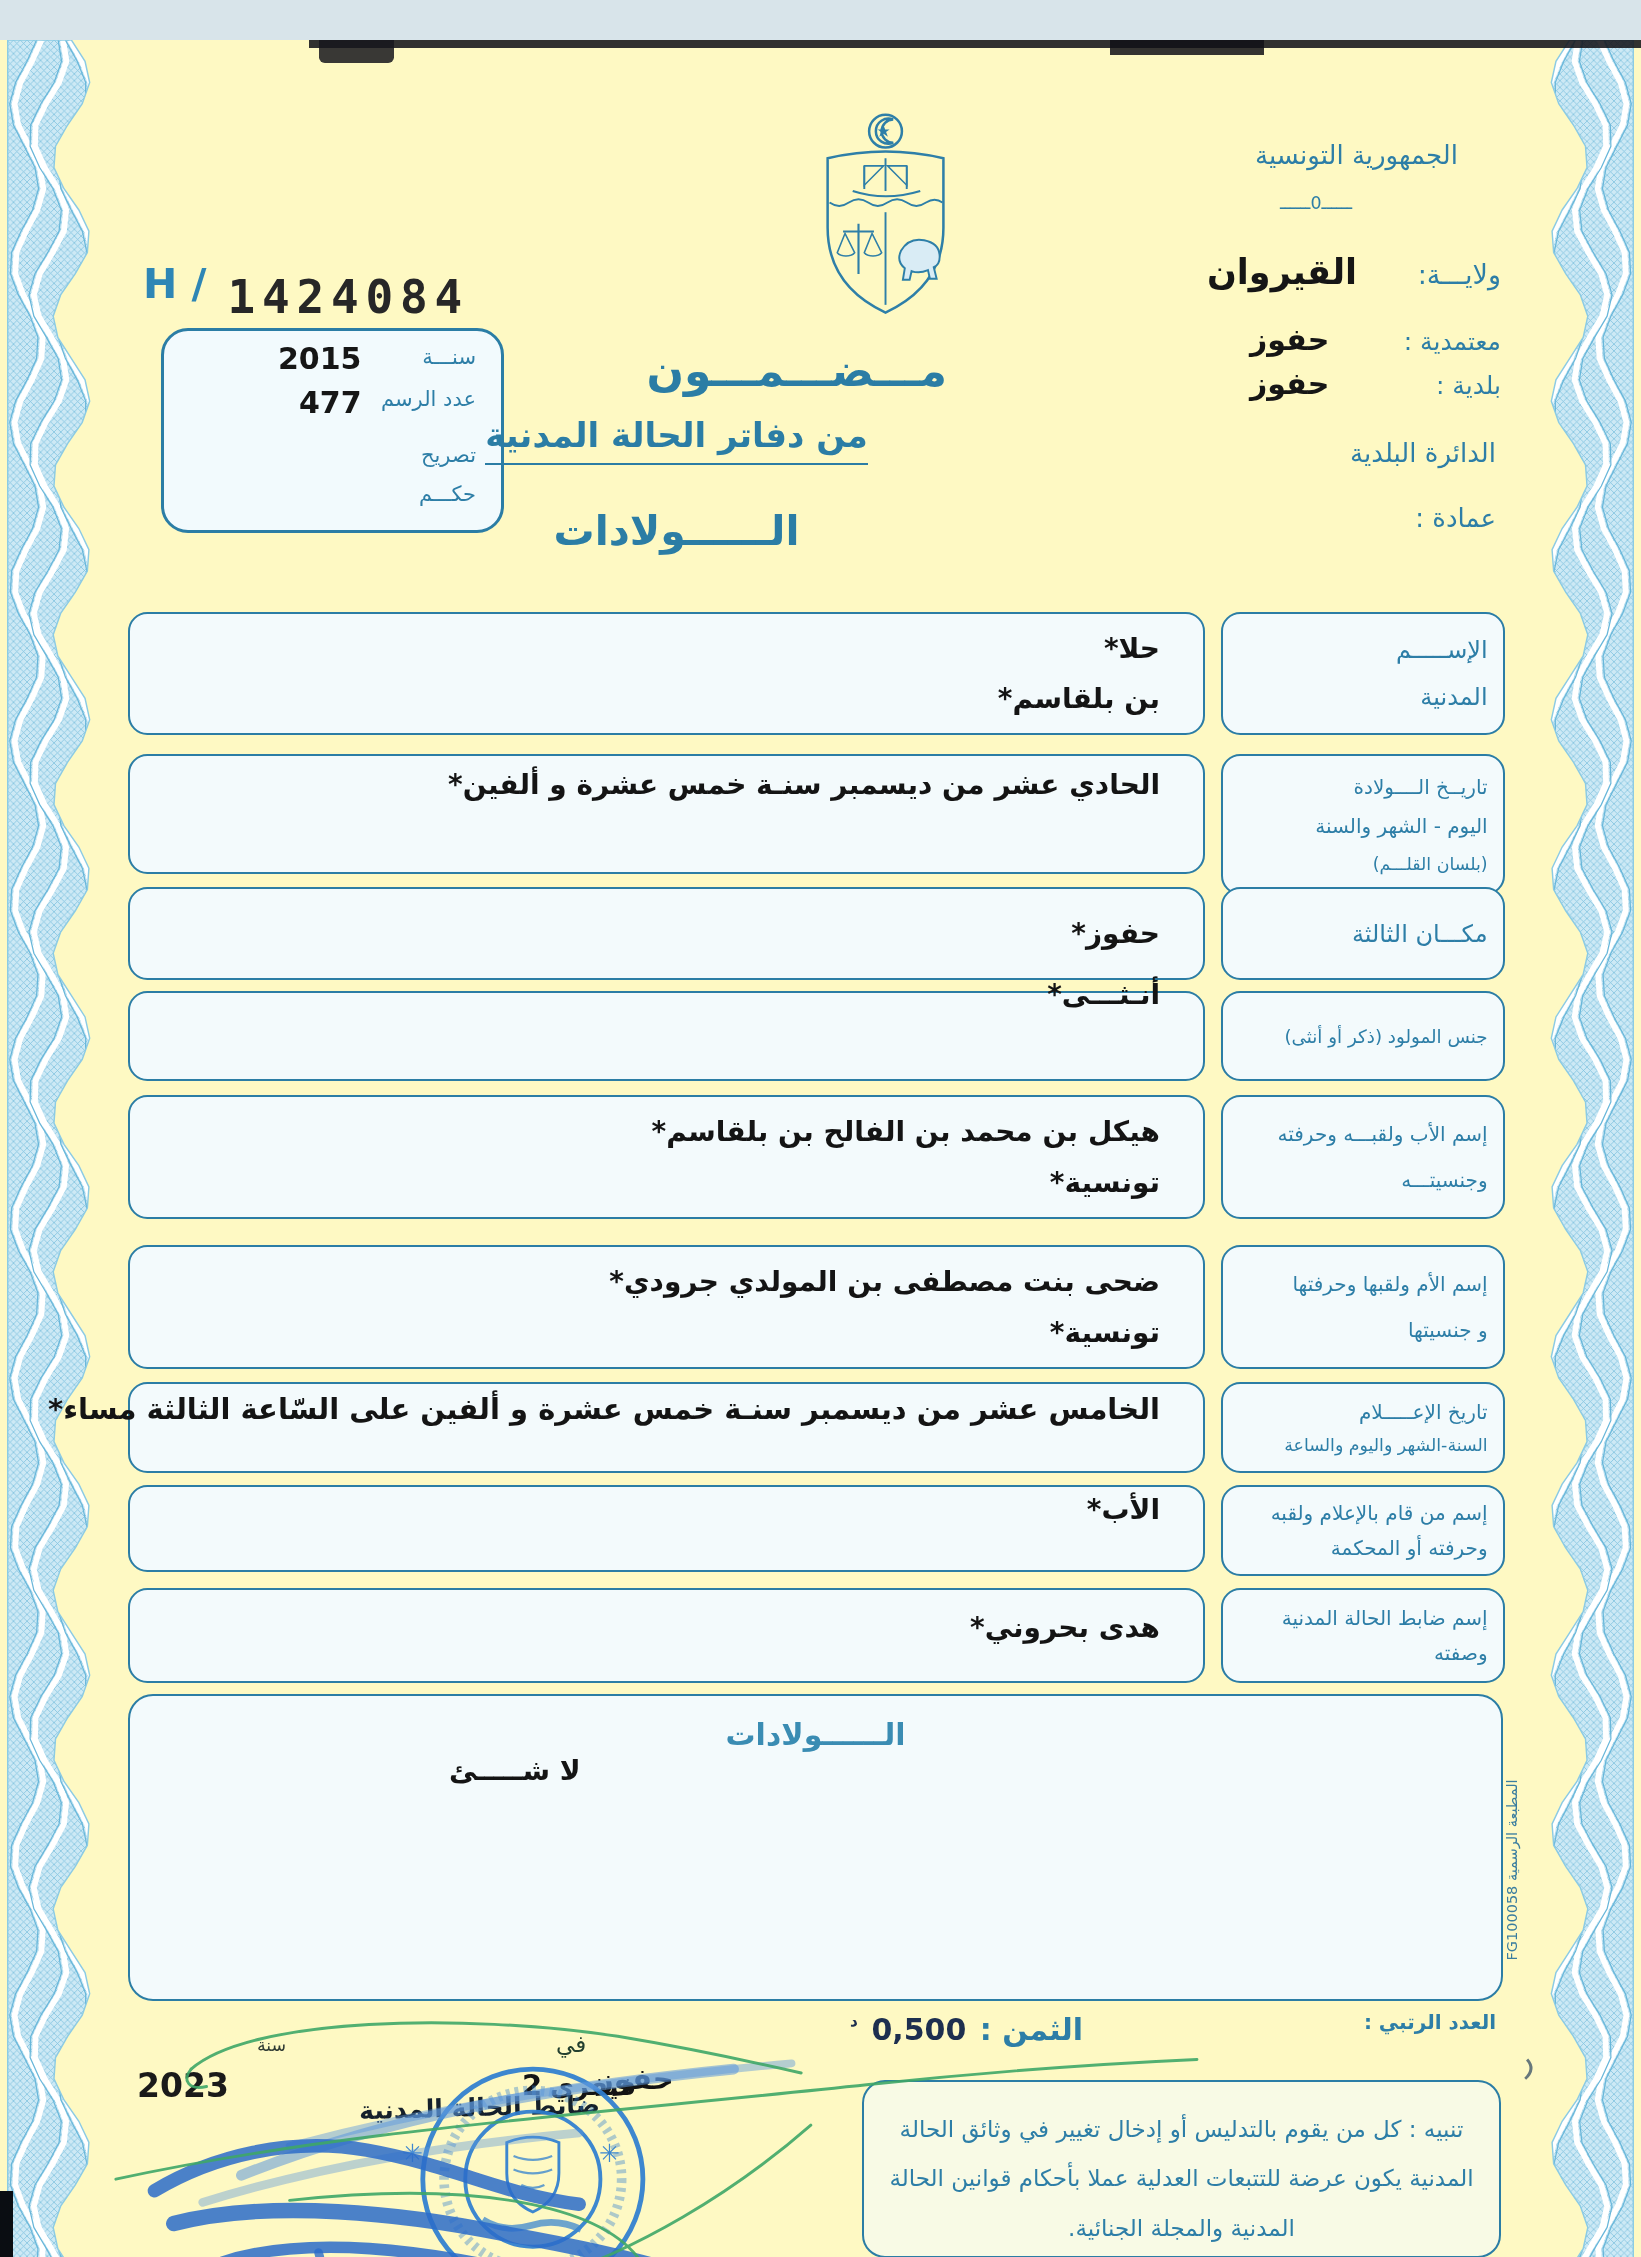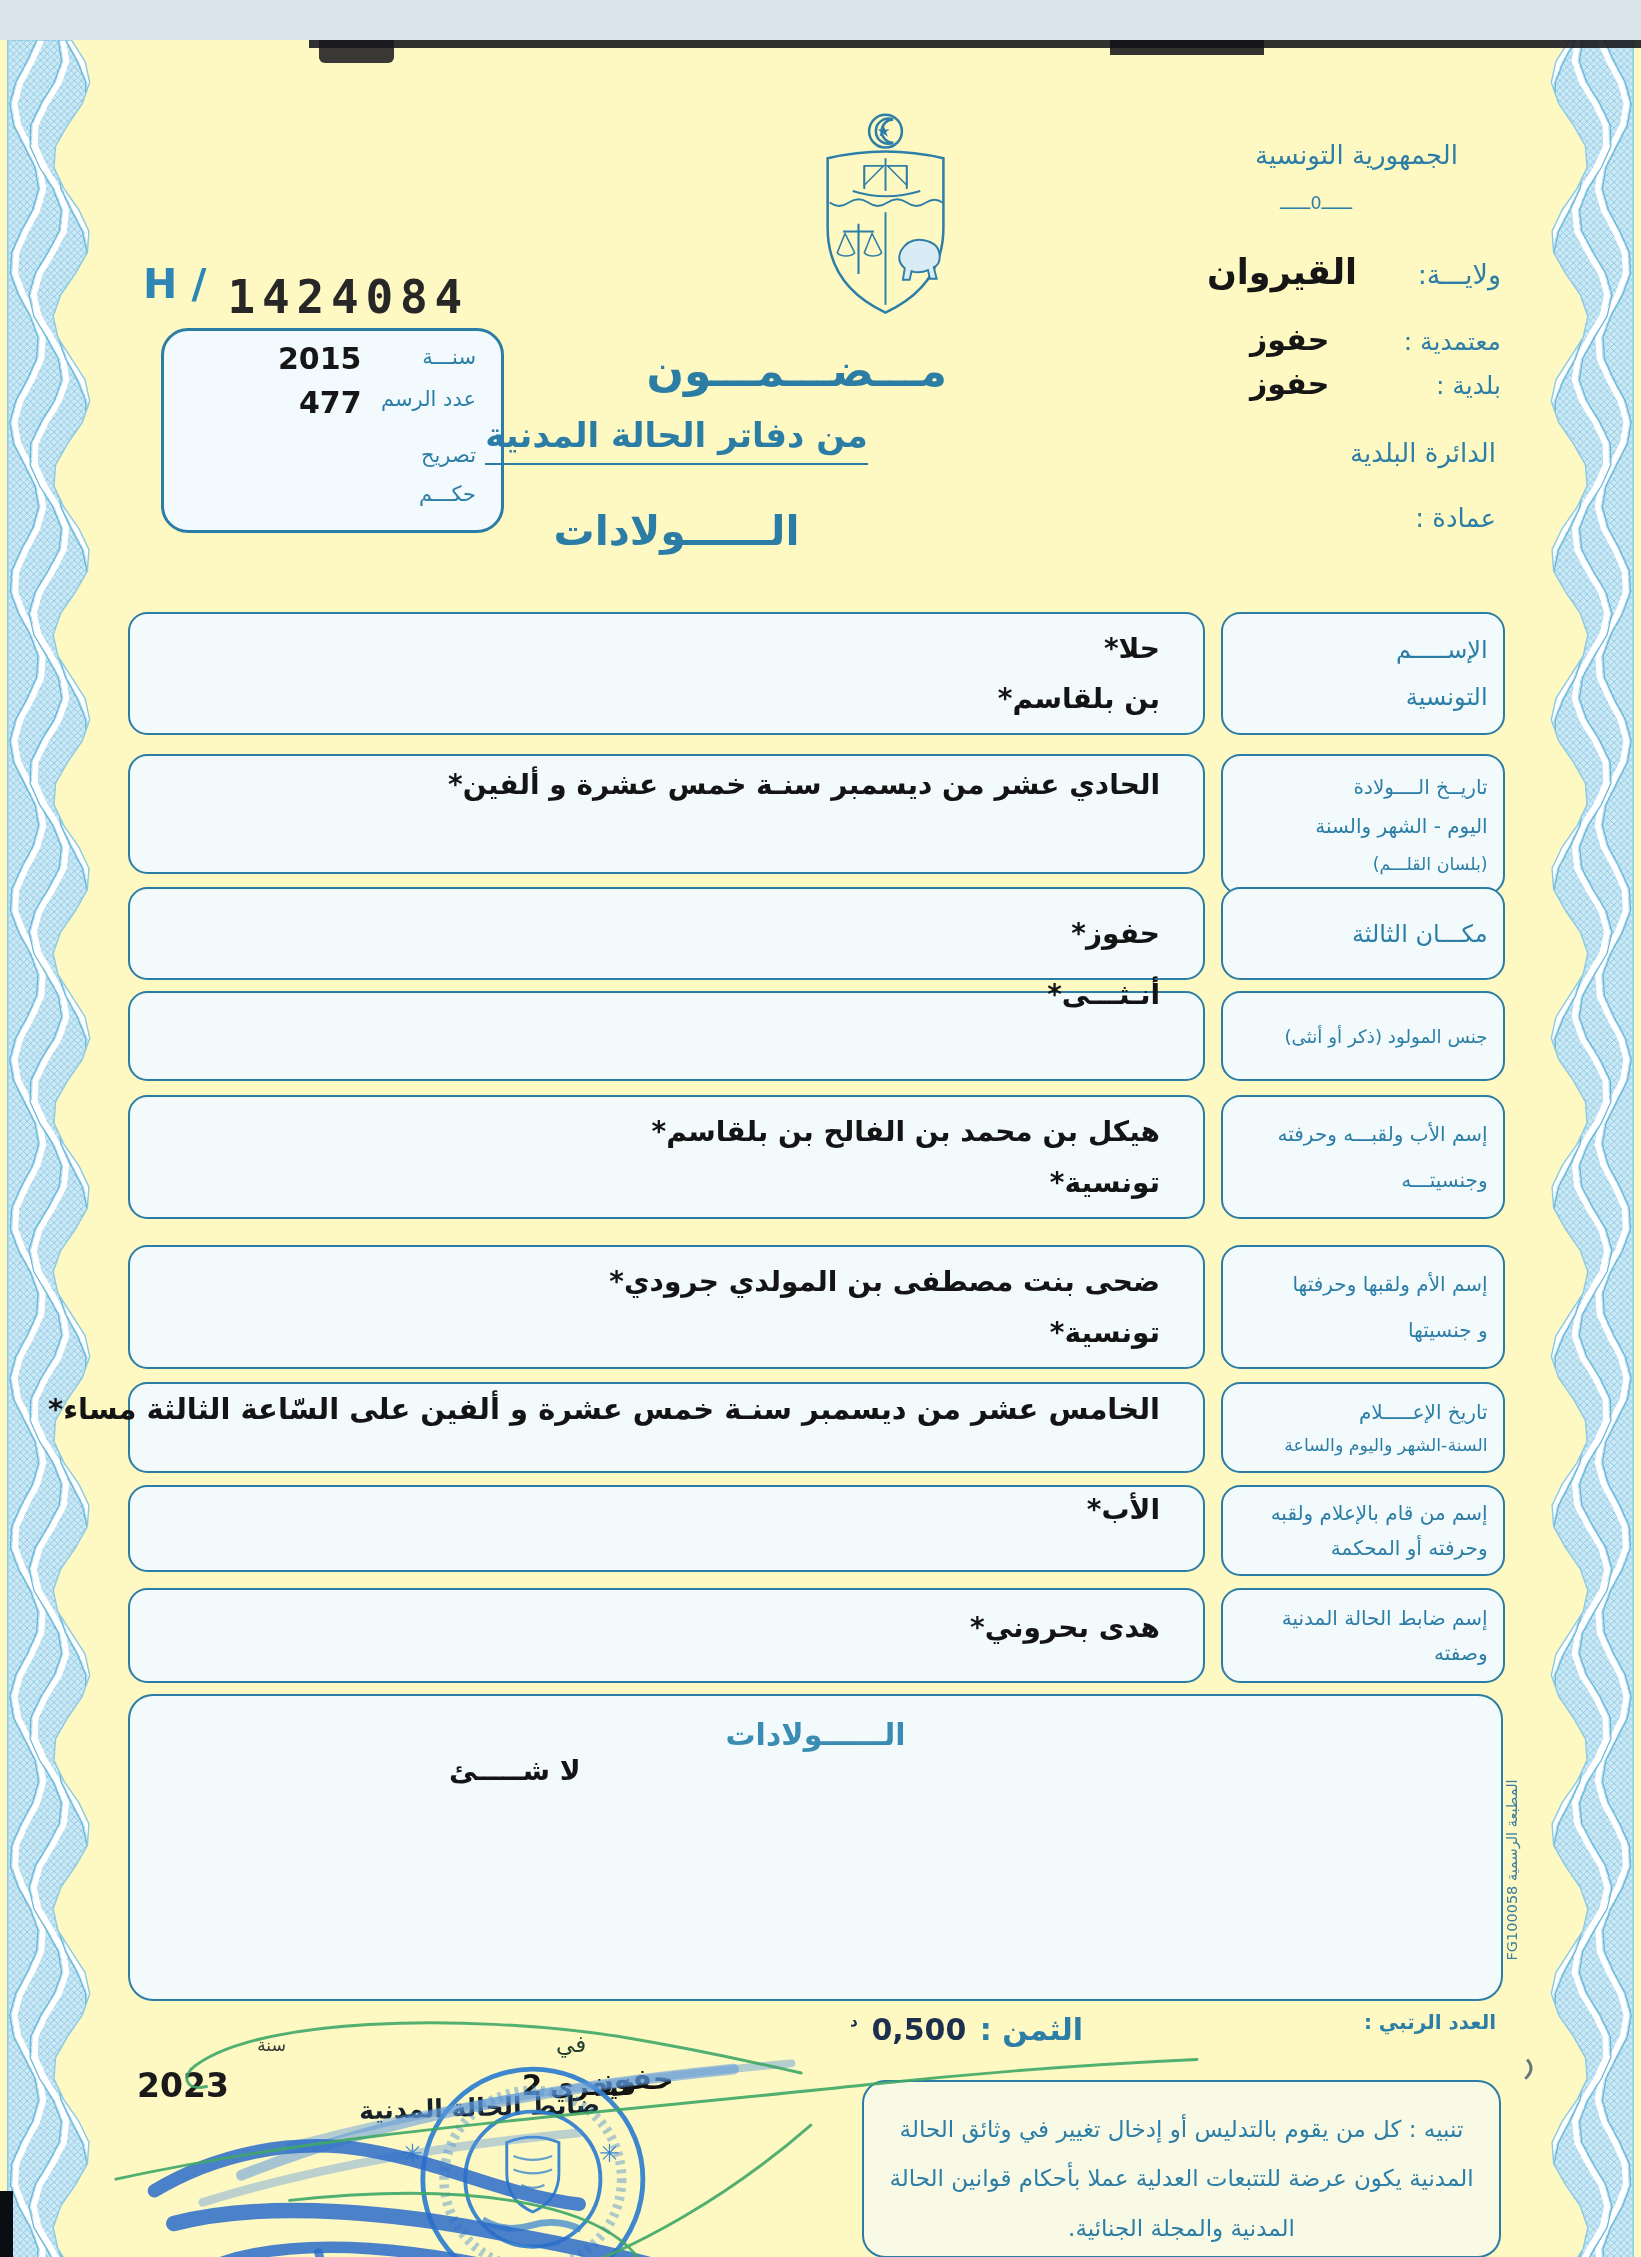--- a/index.html
+++ b/index.html
@@ -167,21 +167,21 @@
 
   <div class="vbox" style="top:572px;height:123px;">
     <div class="vals v-split">
       <span class="val">حلا*</span>
       <span class="val">بن بلقاسم*</span>
     </div>
   </div>
   <div class="lbox" style="top:572px;height:123px;">
     <div class="labs f26">
       <span>الإســـــم</span>
-      <span>التونسية</span>
+      <span>المدنية</span>
     </div>
   </div>
 
   <div class="vbox" style="top:714px;height:120px;">
     <div class="vals v-top">
       <span class="val">الحادي عشر من ديسمبر سنـة خمس عشرة و ألفين*</span>
     </div>
   </div>
   <div class="lbox" style="top:714px;height:141px;">
     <div class="labs f22">

